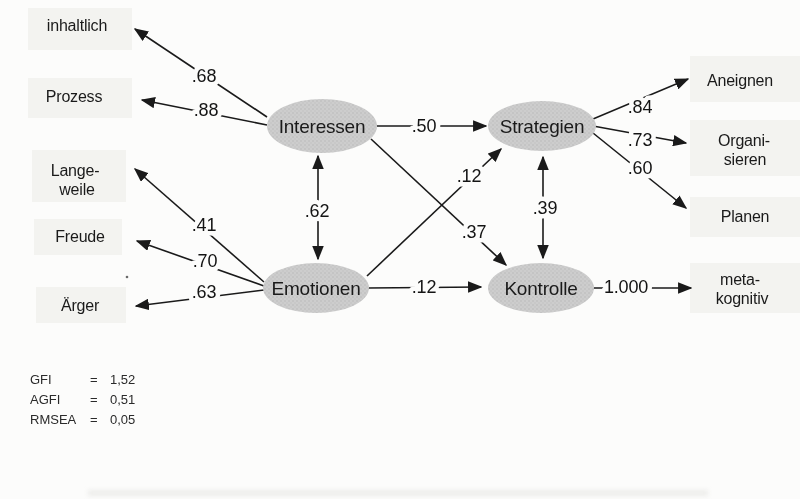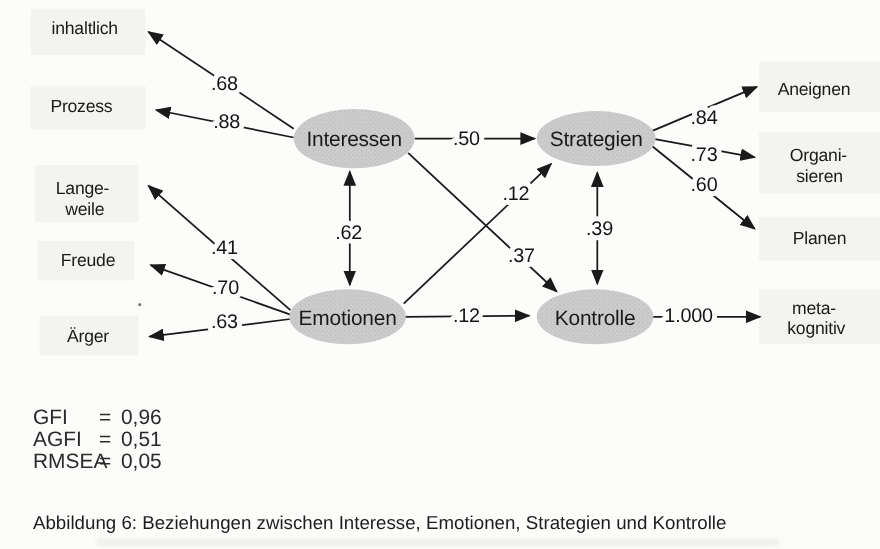--- a/index.html
+++ b/index.html
@@ -35,21 +35,21 @@
     stroke: #1a1a1a;
     stroke-width: 1.6;
     fill: none;
   }
   .shade { fill: #f3f3f0; }
   .ellipse-node { stroke: none; }
   .stats {
     position: absolute;
     left: 30px;
     top: 370px;
-    font-size: 19px;
+    font-size: 13px;
     line-height: 20px;
     color: #2a2a2a;
   }
   .stats-row { display: flex; height: 20px; }
   .stats-label { width: 60px; }
   .stats-eq { width: 20px; }
   .caption {
     position: absolute;
     left: 30px;
     top: 466px;
@@ -154,31 +154,30 @@
     <text class="coef" x="640" y="174">.60</text>
 
     <circle cx="127" cy="277" r="1.3" fill="#6a6a6a"></circle>
   </svg>
 
   
   <div class="stats">
     <div class="stats-row">
       <span class="stats-label">GFI</span>
       <span class="stats-eq">=</span>
-      <span class="stats-value">0,96</span>
+      <span class="stats-value">1,52</span>
     </div>
     <div class="stats-row">
       <span class="stats-label">AGFI</span>
       <span class="stats-eq">=</span>
       <span class="stats-value">0,51</span>
     </div>
     <div class="stats-row">
       <span class="stats-label">RMSEA</span>
       <span class="stats-eq">=</span>
       <span class="stats-value">0,05</span>
     </div>
   </div>
 
   
-  <div class="caption">Abbildung 6: Beziehungen zwischen Interesse, Emotionen, Strategien und Kontrolle</div>
   <div class="caption-shadow"></div>
 
 </div>
 
 </body></html>

